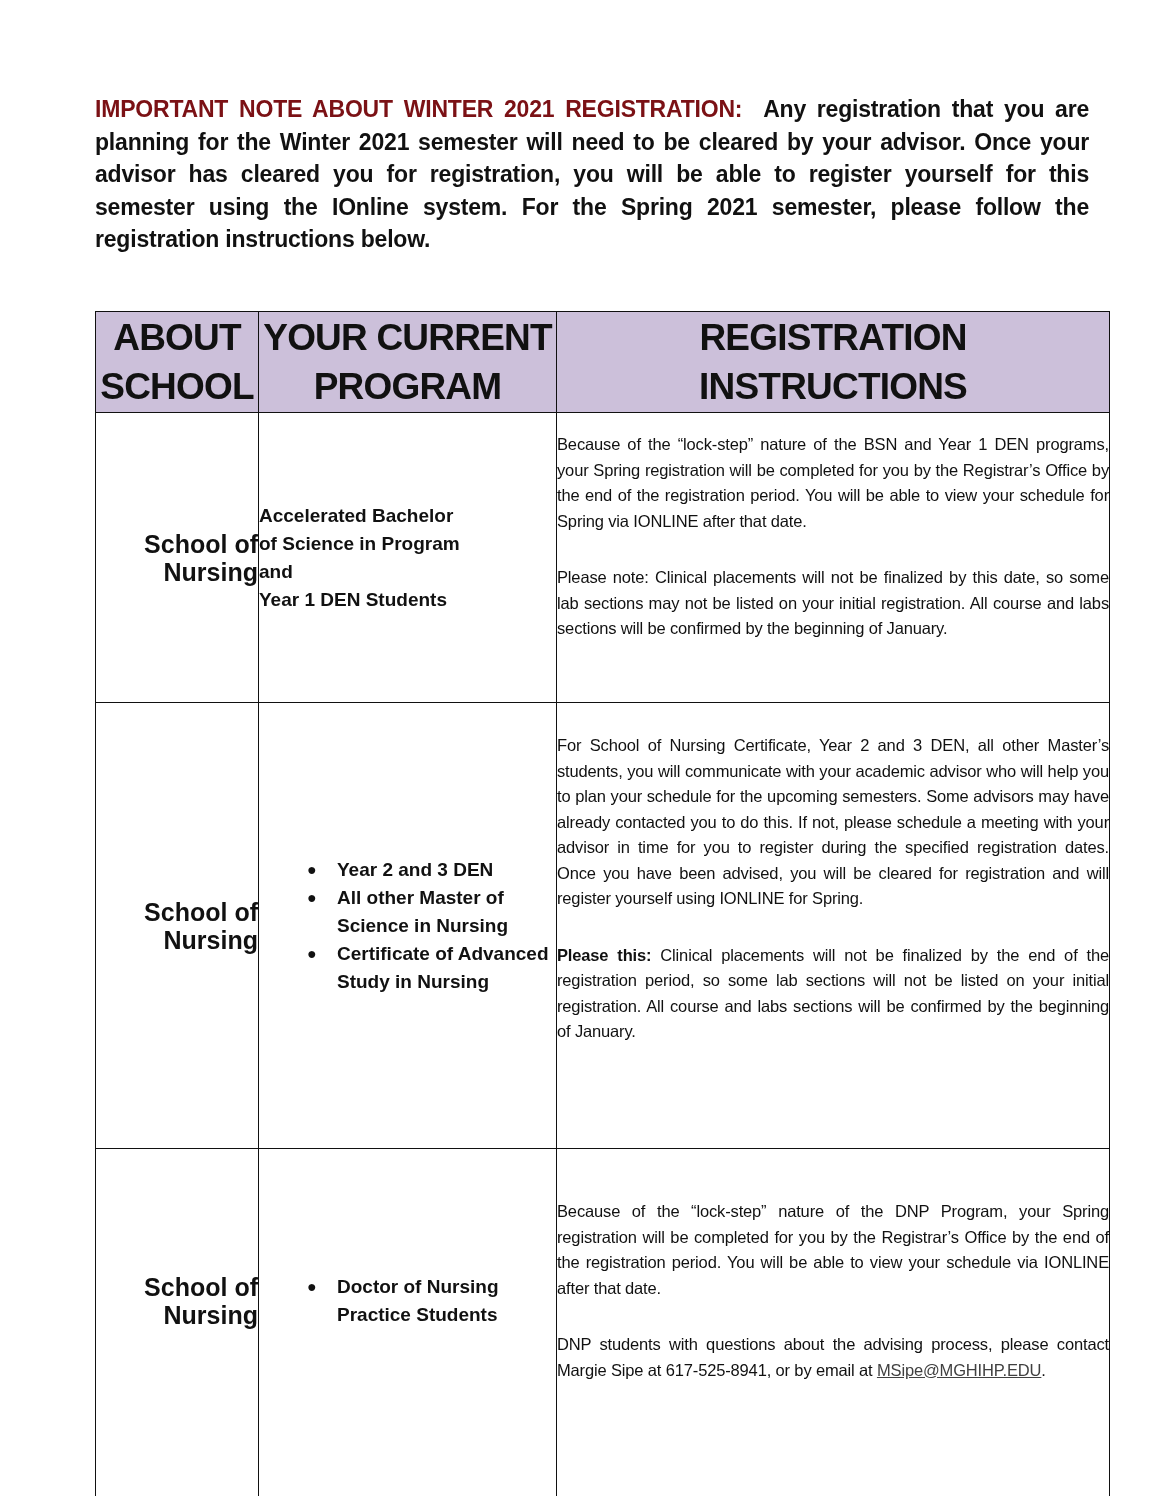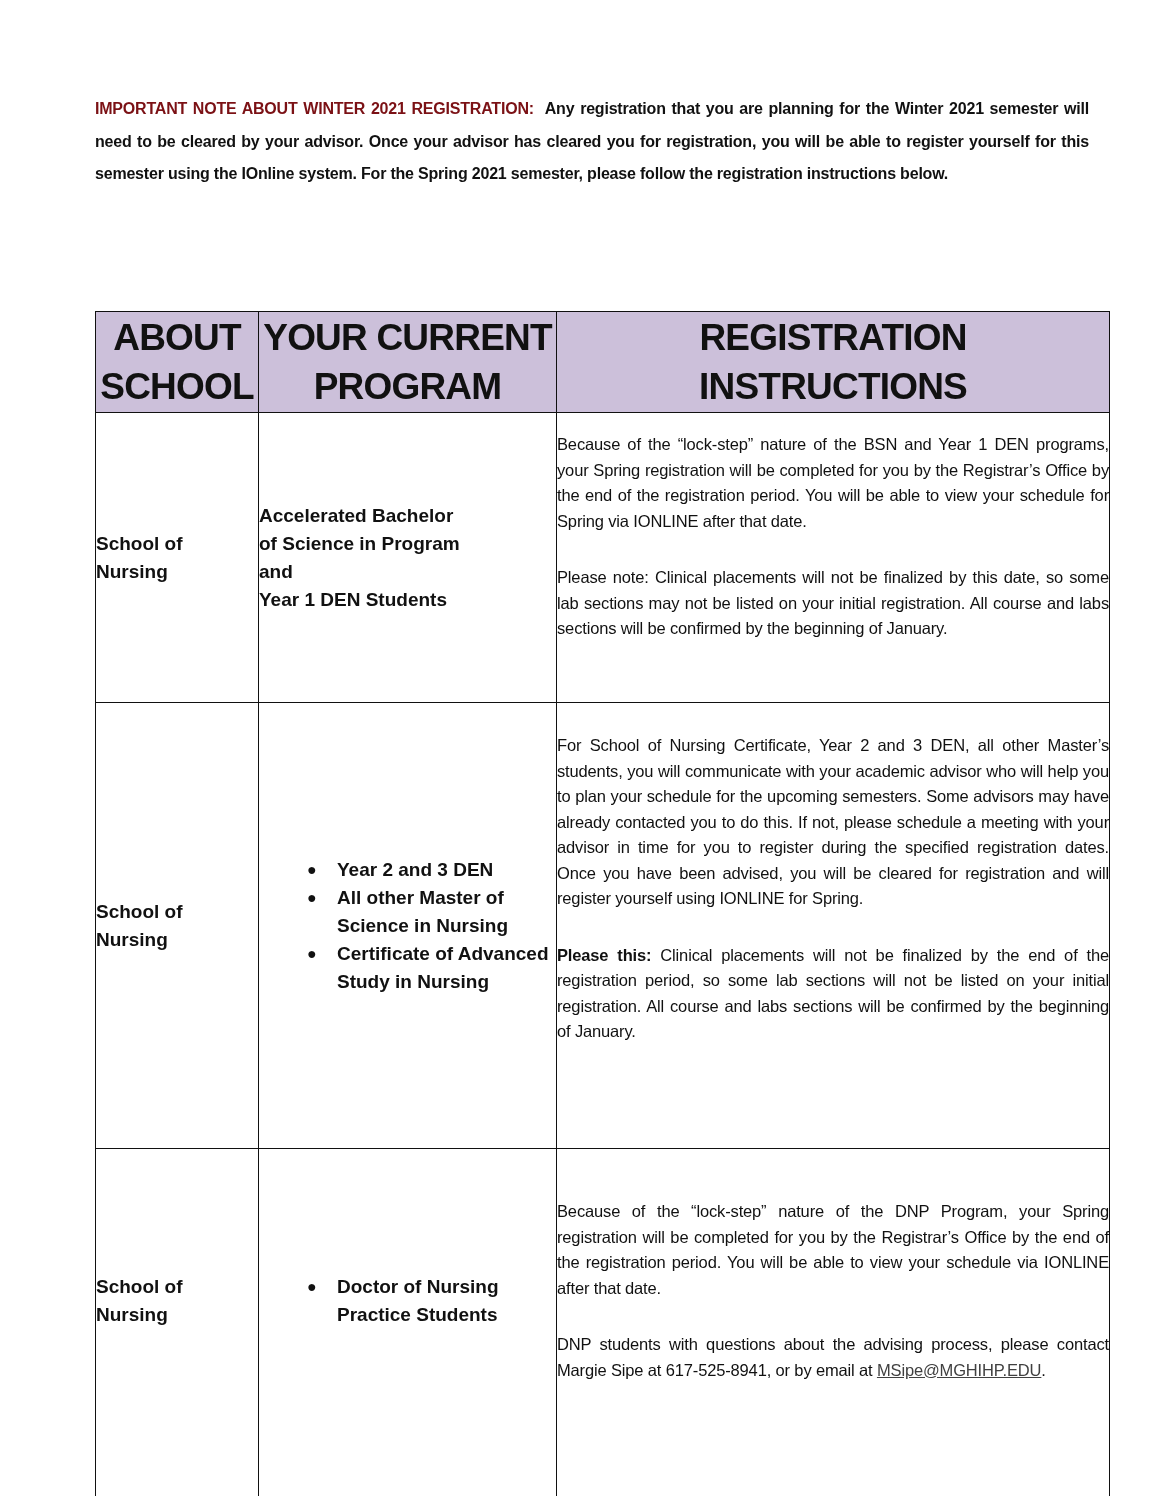--- a/index.html
+++ b/index.html
@@ -13,21 +13,21 @@
       position: relative;
       font-family: "Liberation Sans", "DejaVu Sans", sans-serif;
       color: #111111;
       overflow: hidden;
     }
     .note {
       position: absolute;
       left: 95px;
       top: 93px;
       width: 994px;
-      font-size: 16px;
+      font-size: 23px;
       line-height: 32.5px;
       font-weight: bold;
       text-align: justify;
       letter-spacing: -0.2px;
       word-spacing: 0px;
     }
     .note .lead {
       color: #7b1115;
     }
     table.reg {
@@ -49,23 +49,23 @@
       font-size: 37px;
       line-height: 49px;
       height: 100px;
       text-align: center;
       letter-spacing: -0.8px;
     }
     col.c1 { width: 163px; }
     col.c2 { width: 298px; }
     col.c3 { width: 553px; }
     td.school {
-      text-align: left;
-      font-weight: bold;
-      font-size: 19px;
+      text-align: right;
+      font-weight: bold;
+      font-size: 25px;
       line-height: 28px;
       margin-top: 40px;
     }
     td.program {
       font-weight: bold;
       font-size: 19px;
       line-height: 28px;
     }
     td.program .centered {
       text-align: left;

